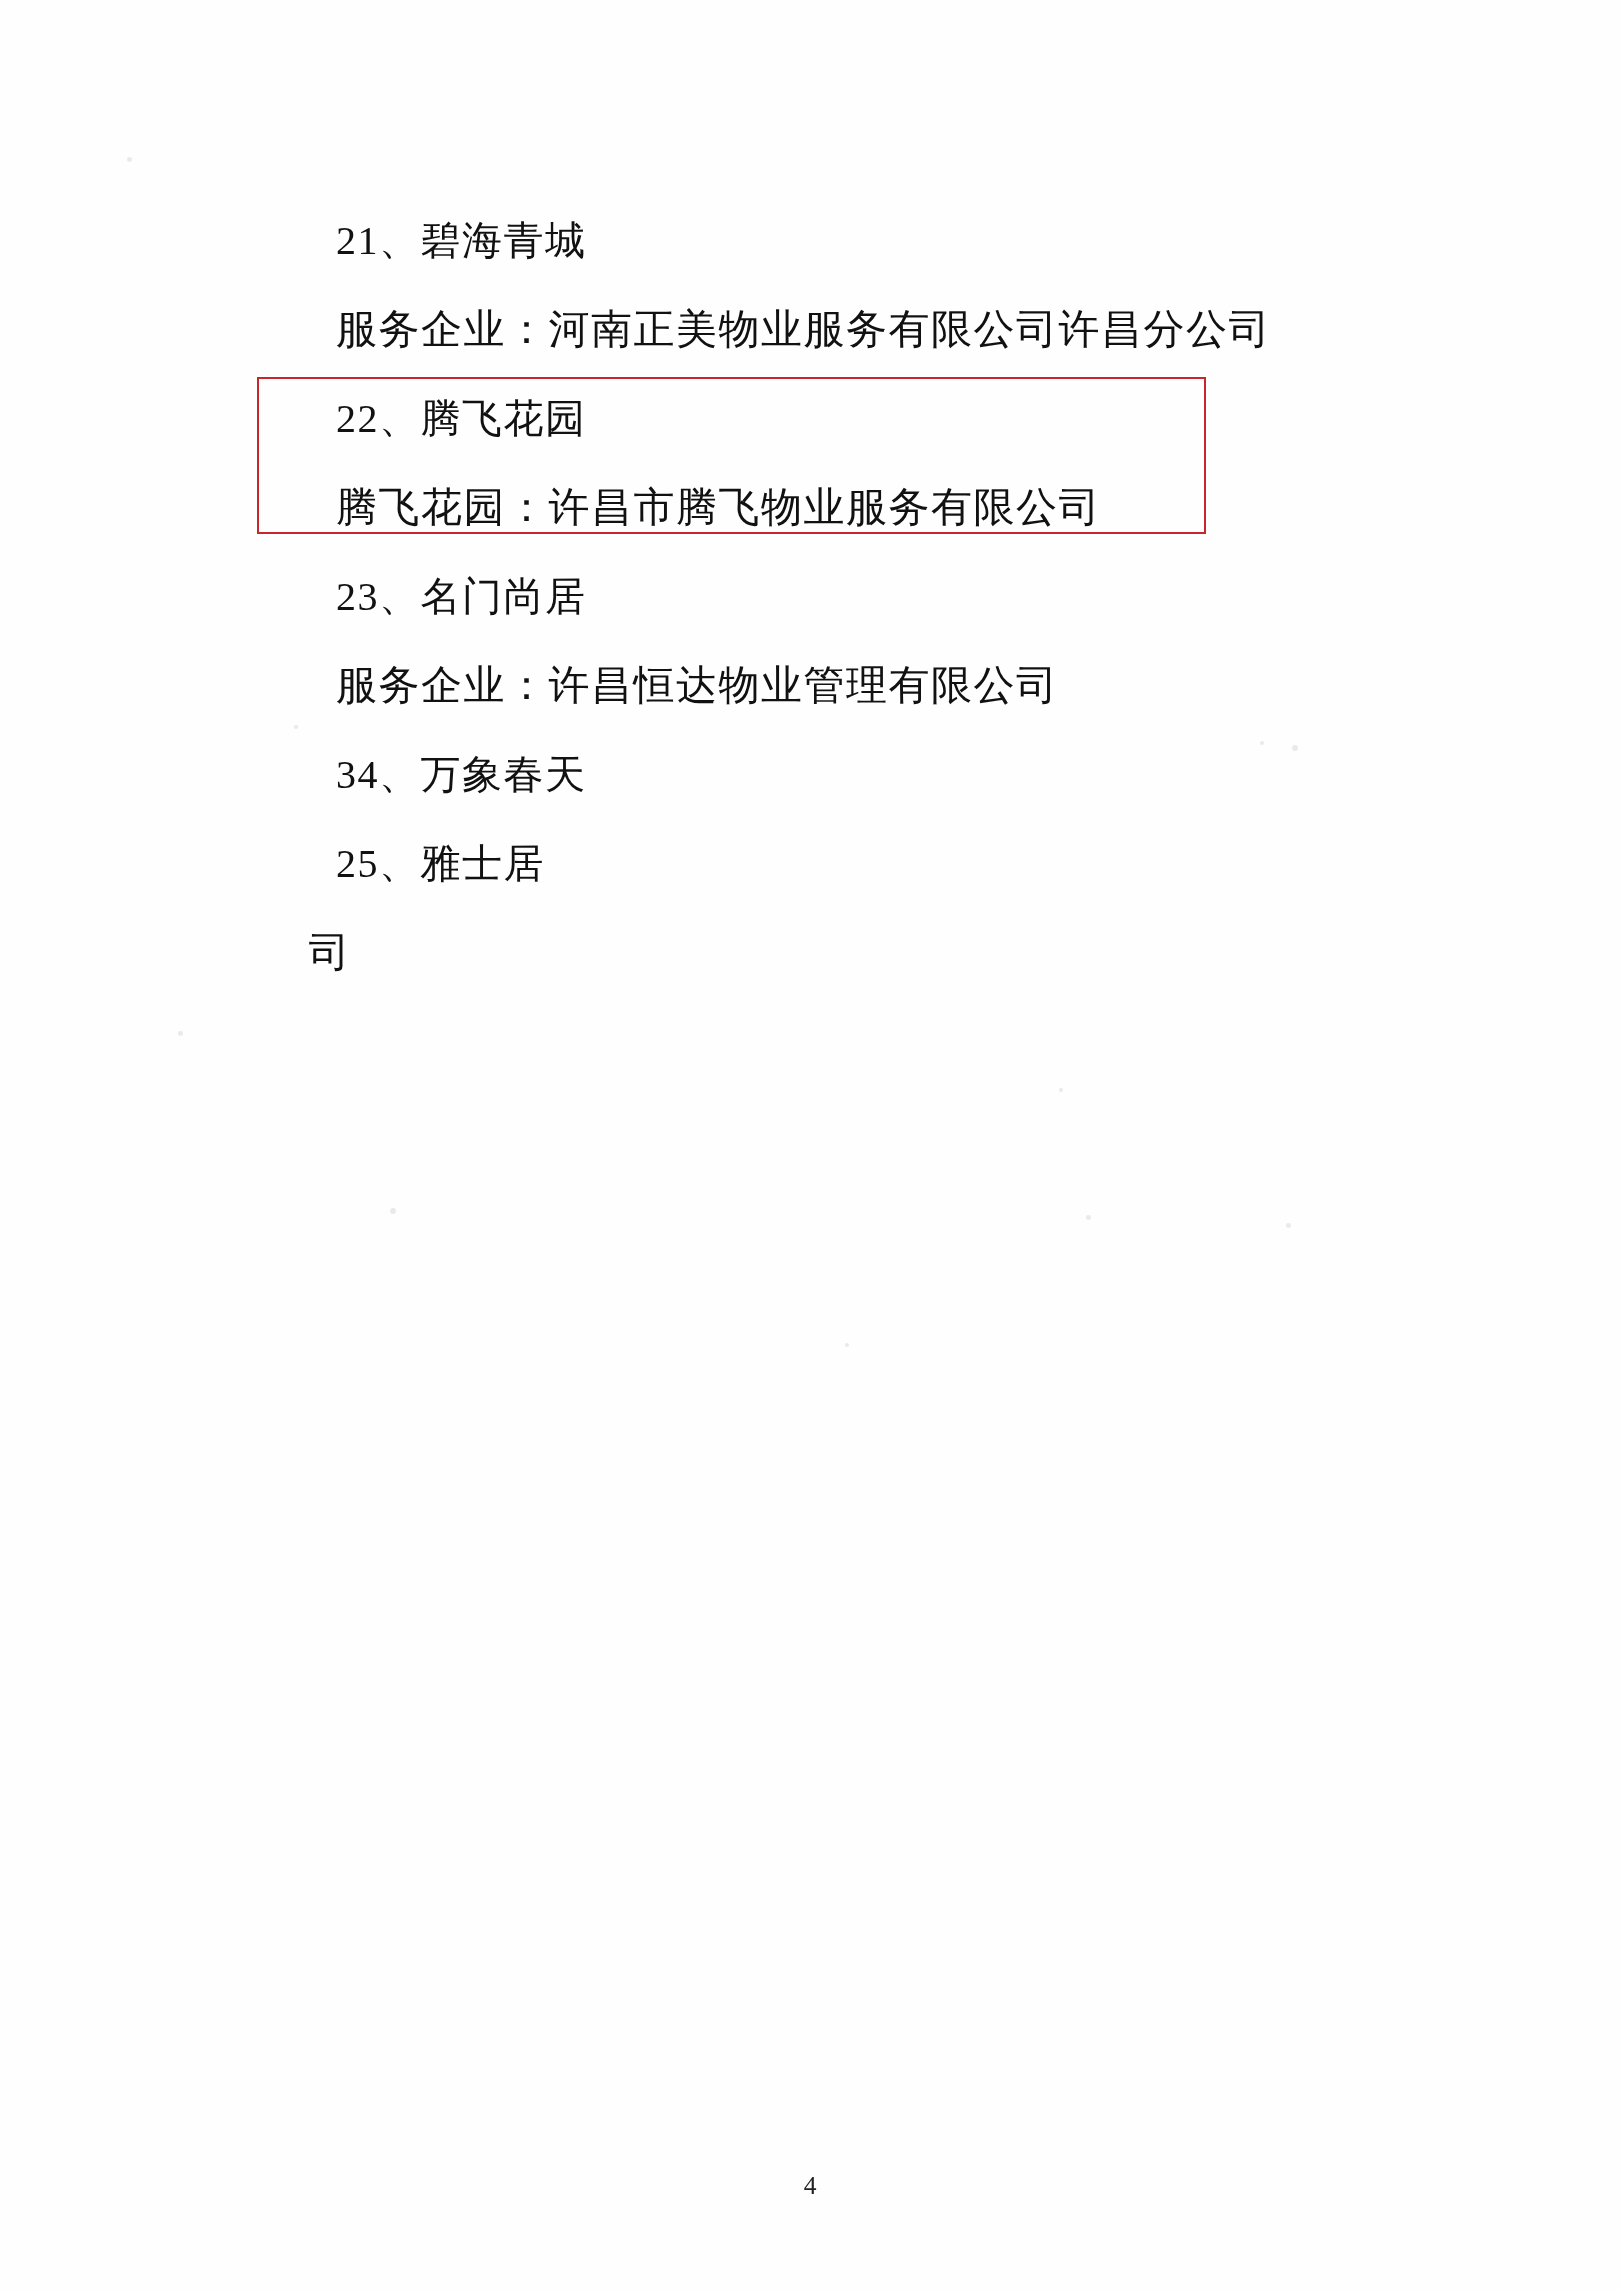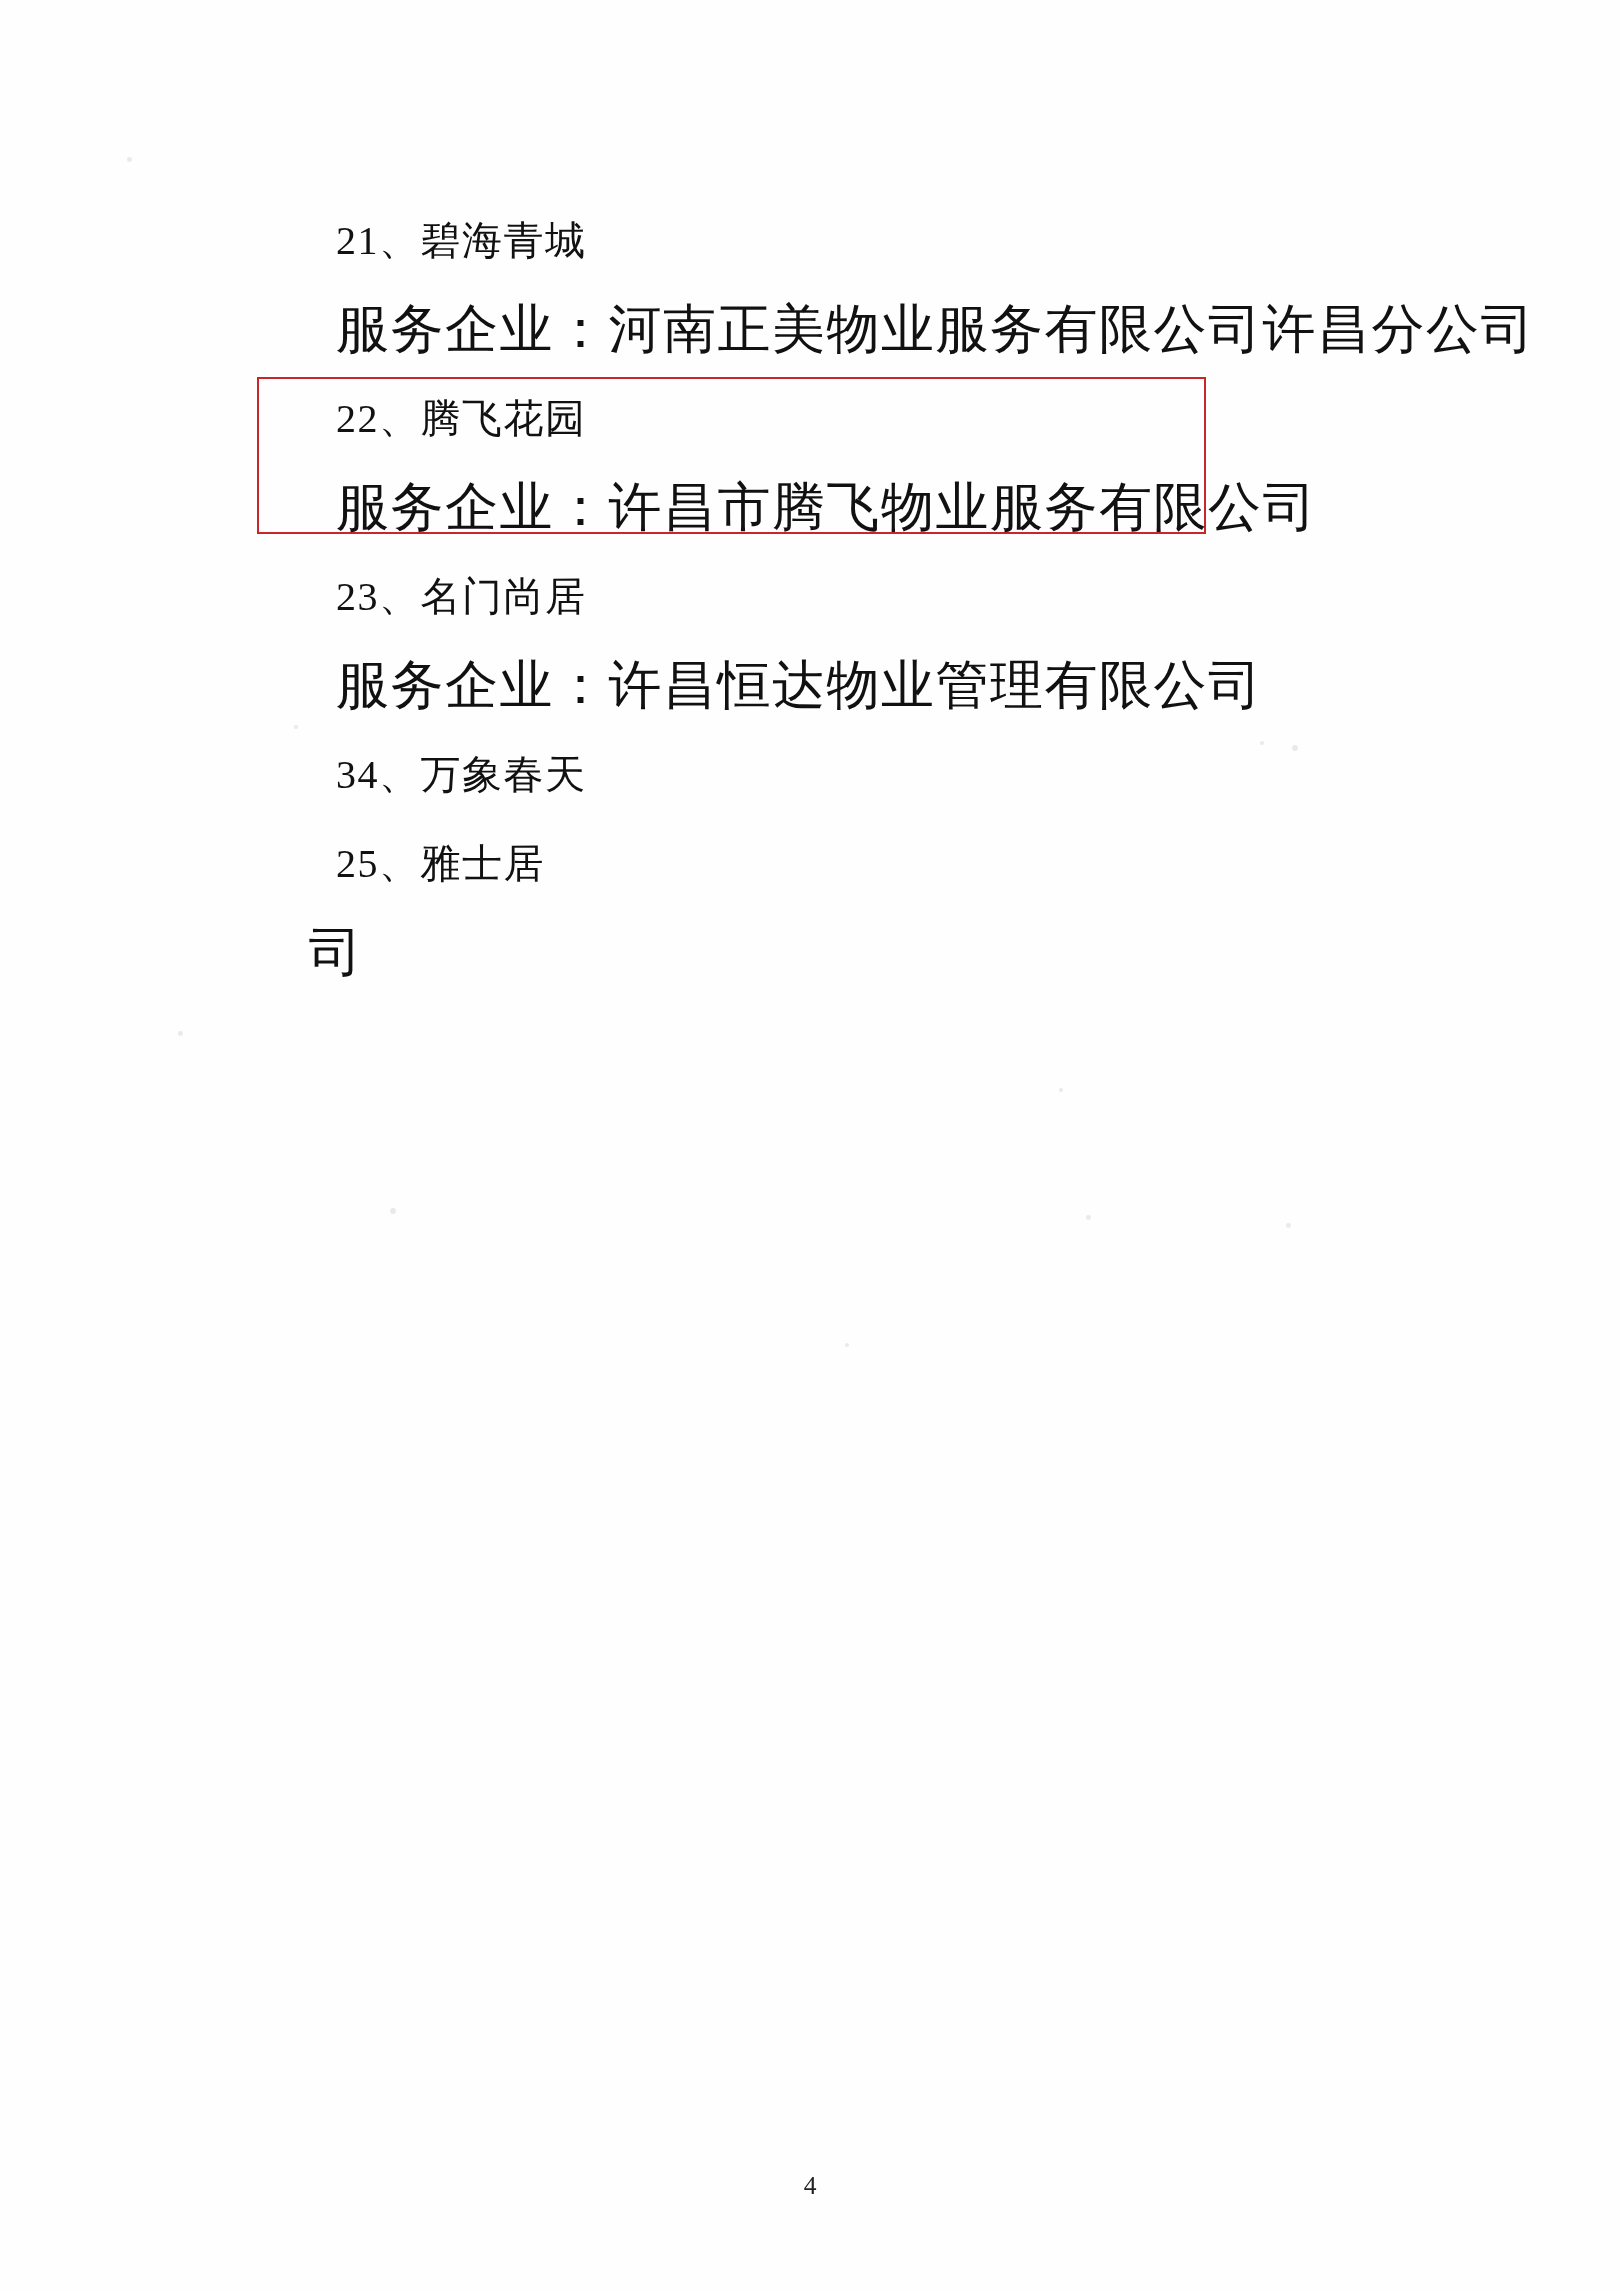--- a/index.html
+++ b/index.html
@@ -27,21 +27,21 @@
     opacity: .55;
     pointer-events: none;
   }
   .content {
     position: absolute;
     left: 336px;
     top: 196px;
     width: 1108px;
   }
   .line {
-    font-size: 53px;
+    font-size: 41px;
     line-height: 89px;
     letter-spacing: 1.5px;
     white-space: pre;
     color: #111;
     font-family: "Liberation Serif", "DejaVu Serif", serif;
   }
   .line.indent {
     
     margin-left: -27.4px;
   }
@@ -86,21 +86,21 @@
   <div class="speckle" style="left:294px;  top:725px;  width:3.9px; height:3.9px;"></div>
 
   <div class="highlight-box" style="border-color: rgb(200, 38, 42);"></div>
 
   <div class="content">
 
     <div class="line entry-title">21、碧海青城</div>
     <div class="line">服务企业：河南正美物业服务有限公司许昌分公司</div>
 
     <div class="line entry-title">22、腾飞花园</div>
-    <div class="line">服务企业：许昌市腾飞物业服务有限公司</div>
+    <div class="line">腾飞花园：许昌市腾飞物业服务有限公司</div>
 
     <div class="line entry-title">23、名门尚居</div>
     <div class="line">服务企业：许昌恒达物业管理有限公司</div>
 
     <div class="line entry-title">34、万象春天</div>
 
     <div class="line entry-title">25、雅士居</div>
     <div class="line indent">司</div>
 
   </div>

